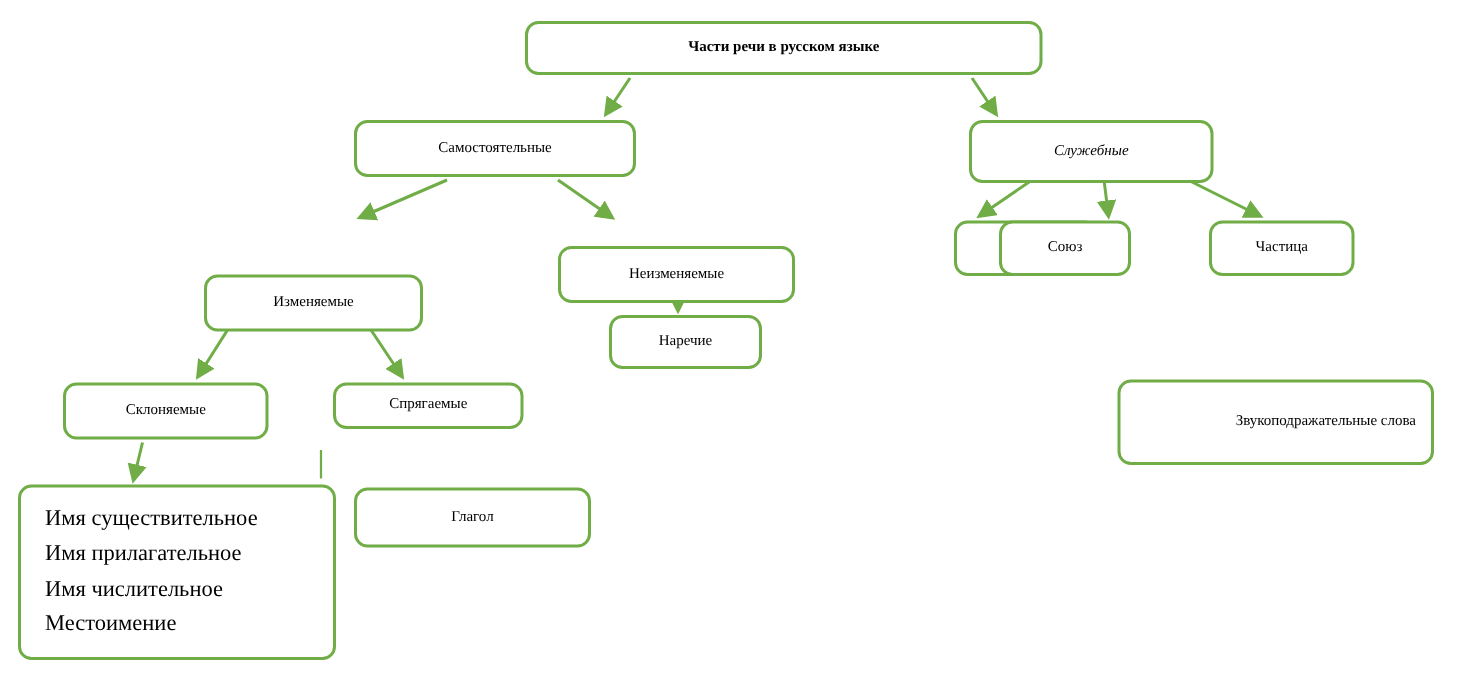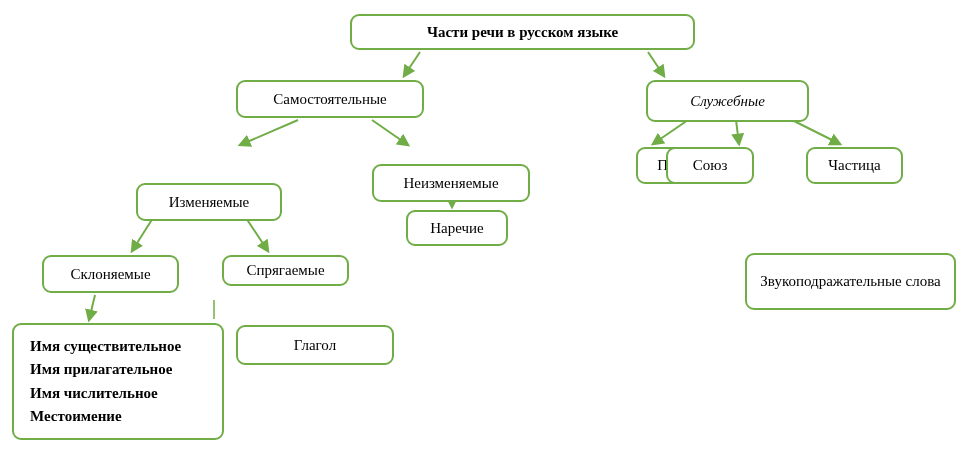--- a/index.html
+++ b/index.html
@@ -21,47 +21,47 @@
   }
   .box {
     position: absolute;
     border: 2px solid var(--accent);
     border-radius: 9px;
     background: #ffffff;
     display: flex;
     align-items: center;
     justify-content: center;
     text-align: center;
-    font-size: 15px;
+    font-size: 10px;
     line-height: 1.25;
     padding: 2px 10px;
   }
   .box.bold { font-weight: bold; }
   .box.list {
     display: block;
     text-align: left;
     padding: 10px 8px 8px 16px;
     font-size: 15px;
     line-height: 1.55;
   }
-  .box.list span { display: block; font-weight: bold; }
+  .box.list span { display: block; }
 
   #n-root        { left: 350px; top: 14px;  width: 345px; height: 36px; }
   #n-samost      { left: 236px; top: 80px;  width: 188px; height: 38px; }
   #n-sluzh       { left: 646px; top: 80px;  width: 163px; height: 42px; font-style: italic; }
   #n-izmen       { left: 136px; top: 148px; width: 146px; height: 38px; margin-top: 35px; }
   #n-neizmen     { left: 372px; top: 148px; width: 158px; height: 38px; margin-top: 16px; }
   #n-predlog     { left: 624px; top: 147px; width: 96px;  height: 37px; margin-left: 12px; }
   #n-soyuz       { left: 666px; top: 147px; width: 88px;  height: 37px; }
   #n-chastitsa   { left: 806px; top: 147px; width: 97px;  height: 37px; }
   #n-narechie    { left: 406px; top: 210px; width: 102px; height: 36px; }
   #n-mezhdometie { left: 741px; top: 197px; width: 159px; height: 37px; }
   #n-sklon       { left: 42px;  top: 255px; width: 137px; height: 38px; }
   #n-spryag      { left: 222px; top: 255px; width: 127px; height: 31px; }
-  #n-zvuko       { left: 745px; top: 253px; width: 211px; height: 57px; }
+  #n-zvuko       { left: 745px; top: 253px; width: 211px; height: 57px; justify-content: flex-end; }
   #n-glagol      { left: 236px; top: 325px; width: 158px; height: 40px; }
   #n-declist     { left: 12px;  top: 323px; width: 212px; height: 117px; }
 </style>
 </head>
 <body>
 
 <div class="canvas">
 
   <svg class="arrows" viewBox="0 0 976 449" xmlns="http://www.w3.org/2000/svg">
     <defs>

